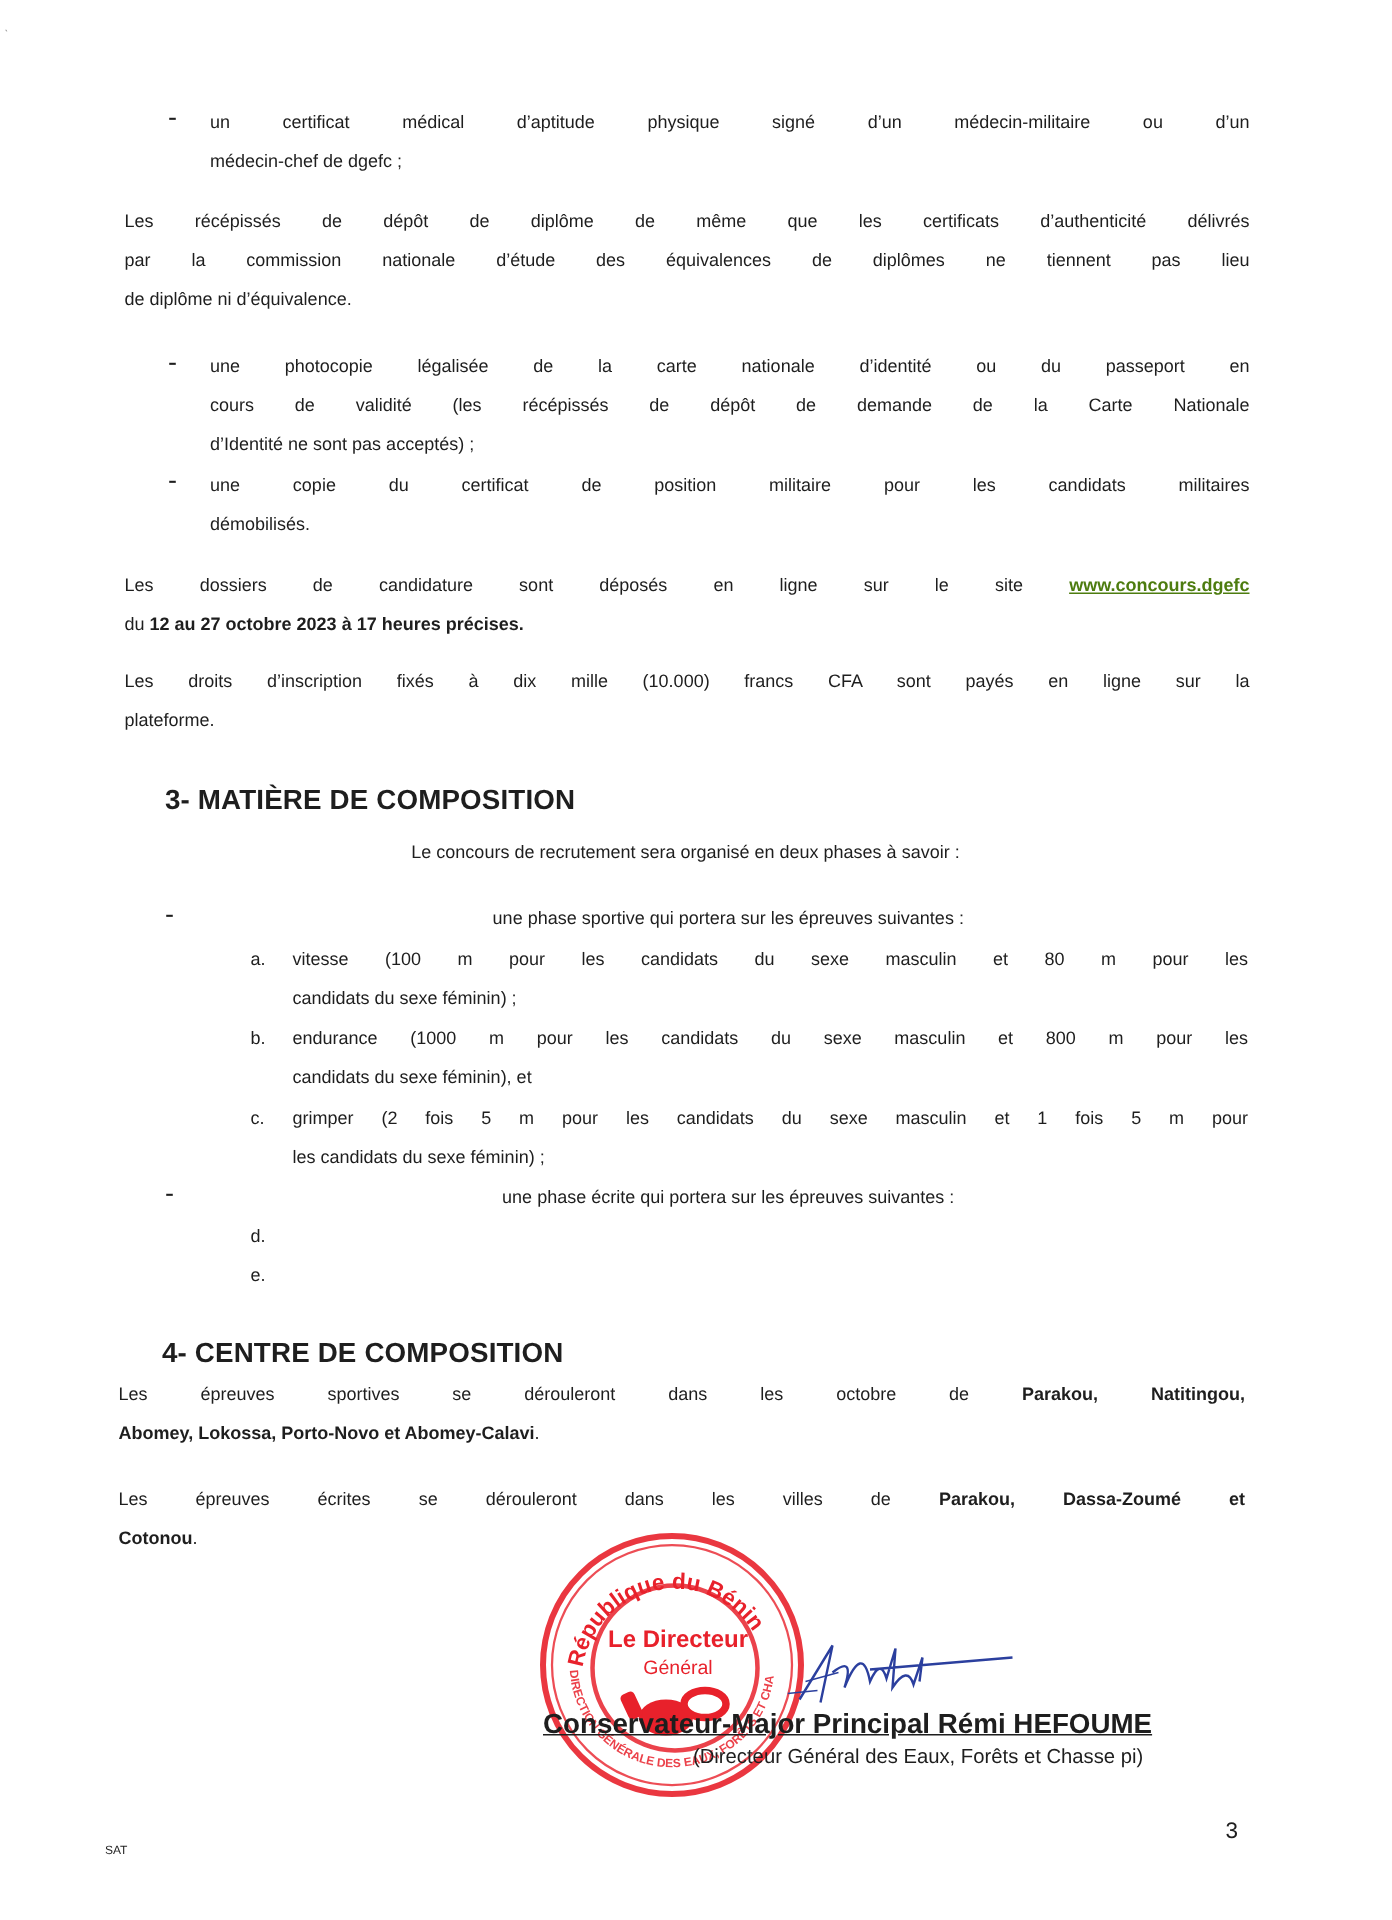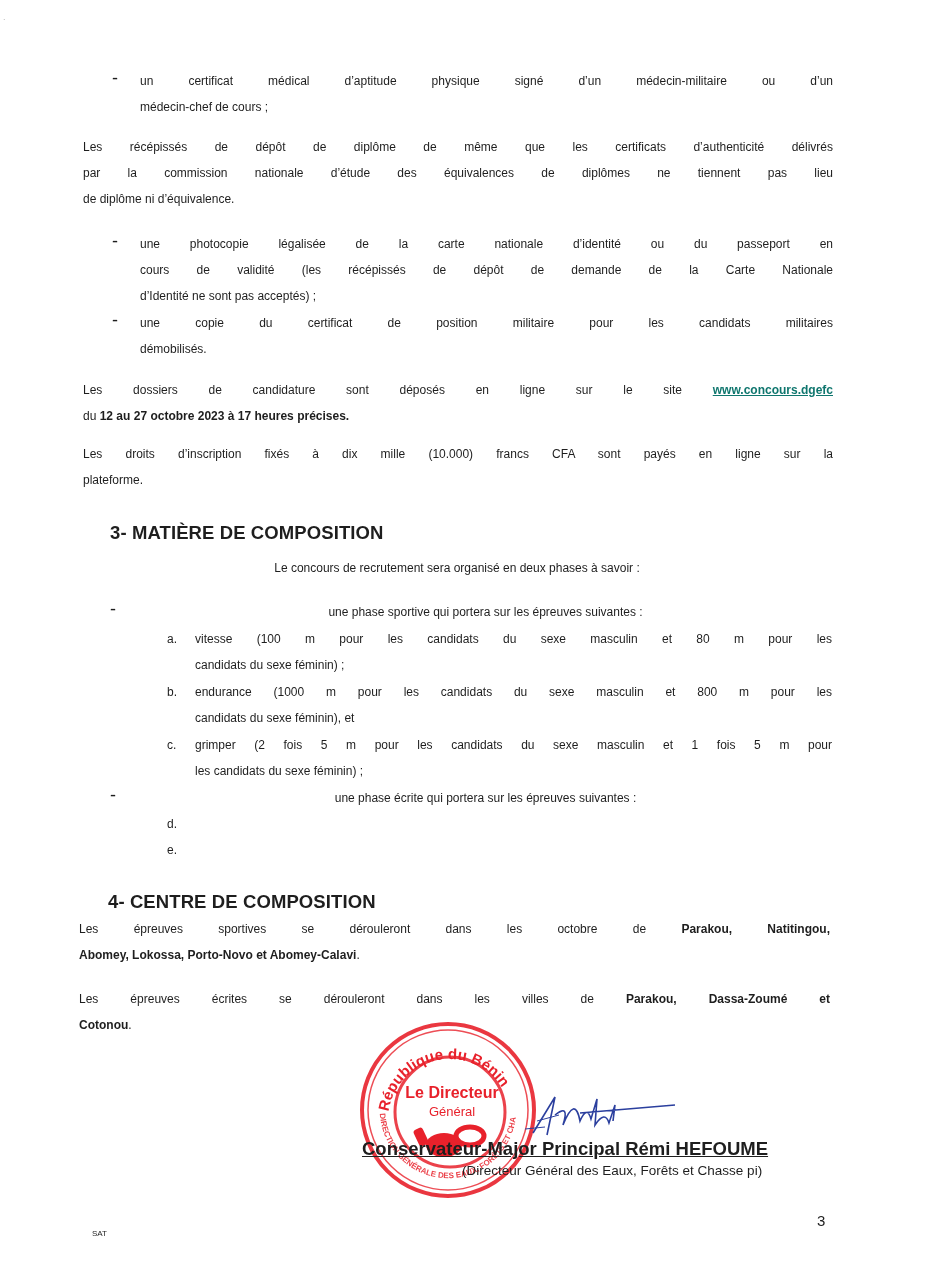--- a/index.html
+++ b/index.html
@@ -13,34 +13,34 @@
   .dash { position: absolute; font-size: 18px; }
   .h { position: absolute; font-weight: bold; font-size: 18.5px; letter-spacing: 0.1px; }
   .line { display: block; white-space: nowrap; }
   .jl { display: block; text-align: justify; text-align-last: justify; white-space: normal; }
   .stamp { position: absolute; left: 358px; top: 1020px; width: 180px; height: 180px; }
   .signature { position: absolute; left: 525px; top: 1085px; width: 160px; height: 60px; }
   .sig-name { position: absolute; left: 362px; top: 1138px; font-size: 18.5px; font-weight: bold;
               text-decoration: underline; white-space: nowrap; }
   .sig-title { position: absolute; left: 462px; top: 1163px; font-size: 13.5px; white-space: nowrap; }
   .pagenum { position: absolute; left: 817px; top: 1212px; font-size: 15px; }
-  .footer-code { position: absolute; left: 92px; top: 1229px; font-size: 8px; text-align: right; }
+  .footer-code { position: absolute; left: 70px; top: 1229px; font-size: 8px; text-align: right; }
   .corner-mark { position: absolute; left: 3px; top: 12px; font-size: 8px; color: #999; }
 </style>
 </head>
 <body>
 
 <div class="page">
 
   <span class="corner-mark">ˎ</span>
 
   <span class="dash" style="left:112px; top:68px;">-</span>
   <div class="p" style="left:140px; top:68px; width:693px;">
     <span class="jl">un certificat médical d’aptitude physique signé d’un médecin-militaire ou d’un</span>
-    <span class="line">médecin-chef de cours ;</span>
+    <span class="line">médecin-chef de dgefc ;</span>
   </div>
 
   <div class="p" style="left:83px; top:134px; width:750px;">
     <span class="jl">Les récépissés de dépôt de diplôme de même que les certificats d’authenticité délivrés</span>
     <span class="jl">par la commission nationale d’étude des équivalences de diplômes ne tiennent pas lieu</span>
     <span class="line">de diplôme ni d’équivalence.</span>
   </div>
 
   <span class="dash" style="left:112px; top:231px;">-</span>
   <div class="p" style="left:140px; top:231px; width:693px;">
@@ -48,21 +48,21 @@
     <span class="jl">cours de validité (les récépissés de dépôt de demande de la Carte Nationale</span>
     <span class="line">d’Identité ne sont pas acceptés) ;</span>
   </div>
   <span class="dash" style="left:112px; top:310px;">-</span>
   <div class="p" style="left:140px; top:310px; width:693px;">
     <span class="jl">une copie du certificat de position militaire pour les candidats militaires</span>
     <span class="line">démobilisés.</span>
   </div>
 
   <div class="p" style="left:83px; top:377px; width:750px;">
-    <span class="jl"><span>Les dossiers de candidature sont déposés en ligne sur le site </span><a class="b u" style="color:#0f766e;">www.concours.dgefc</a></span>
+    <span class="jl"><span>Les dossiers de candidature sont déposés en ligne sur le site </span><a class="b u" style="color:#4d7c0f;">www.concours.dgefc</a></span>
     <span class="line"><span>du </span><span class="b">12 au 27 octobre 2023 à 17 heures précises.</span></span>
   </div>
 
   <div class="p" style="left:83px; top:441px; width:750px;">
     <span class="jl">Les droits d’inscription fixés à dix mille (10.000) francs CFA sont payés en ligne sur la</span>
     <span class="line">plateforme.</span>
   </div>
 
   <div class="h" style="left:110px; top:522px;">3- MATIÈRE DE COMPOSITION</div>
   <div class="p l" style="left:82px; top:555px; width:750px;">Le concours de recrutement sera organisé en deux phases à savoir :</div>

